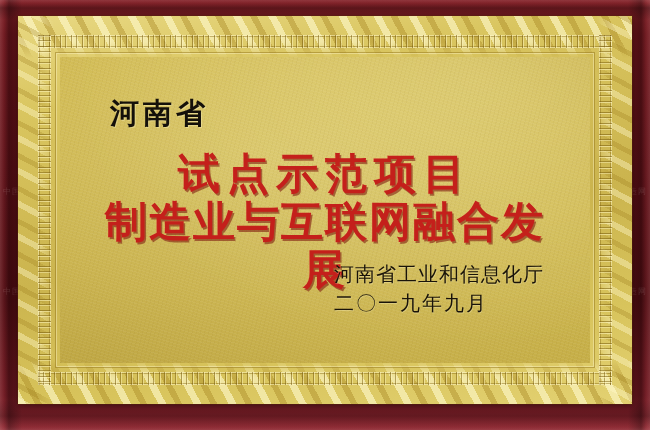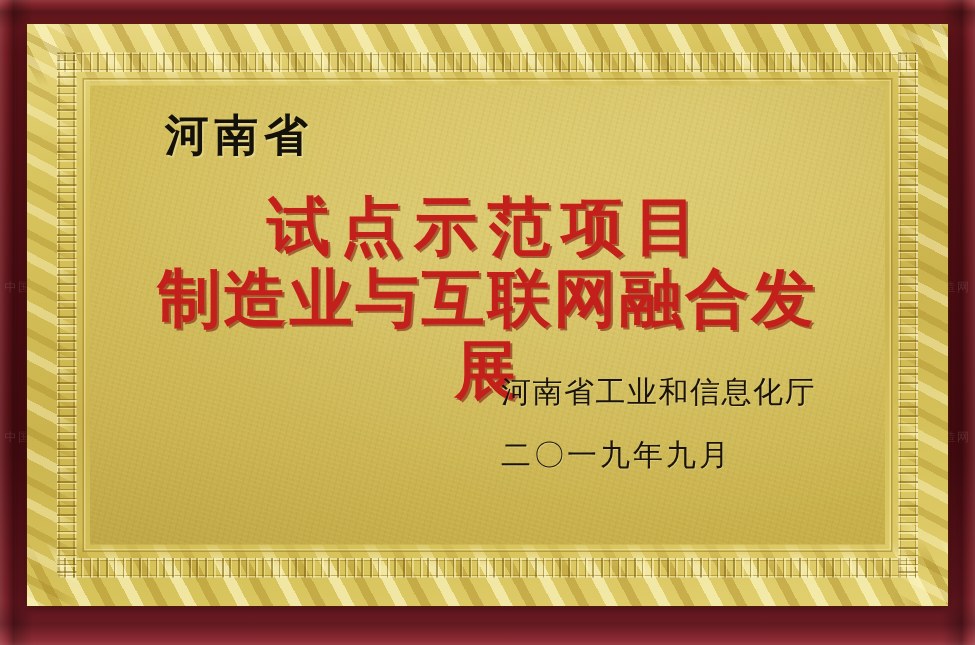--- a/index.html
+++ b/index.html
@@ -112,34 +112,34 @@
       repeating-linear-gradient(17deg, rgba(255,255,255,.05) 0 1px, rgba(0,0,0,0) 1px 3px),
       repeating-linear-gradient(104deg, rgba(120,90,20,.05) 0 1px, rgba(0,0,0,0) 1px 4px),
       radial-gradient(ellipse at 70% 20%, rgba(255,255,220,.18), rgba(0,0,0,0) 55%),
       radial-gradient(ellipse at 20% 85%, rgba(130,100,25,.14), rgba(0,0,0,0) 60%);
     pointer-events:none;}
 
   
   .content{position:absolute;inset:0;padding:14px 26px 10px 26px;box-sizing:border-box;}
   .province{font-family:"DejaVu Serif","Liberation Serif",serif;
     font-weight:700;font-size:29px;color:#14100a;letter-spacing:4px;
-    margin:5px 0 0 24px;line-height:1;
+    margin:28px 0 0 24px;line-height:1;
     text-shadow:1px 1px 0 rgba(255,250,200,.35);}
   .title{text-align:center;margin-top:22px;}
   .tline{font-family:"DejaVu Serif","Liberation Serif",serif;
     font-weight:700;color:#c4201b;line-height:1.14;
     letter-spacing:2px;
     text-shadow:1.5px 1.5px 0 rgba(120,14,10,.55), -0.5px -0.5px 0 rgba(255,170,120,.28);}
   .tline1{font-size:42px;}
   .tline2{font-size:42px;margin-top:4px;letter-spacing:7px;}
   .sign{position:absolute;right:46px;bottom:46px;
     font-family:"DejaVu Sans","Liberation Sans",sans-serif;color:#191309;}
   .sign-org{font-size:20px;letter-spacing:1px;line-height:1.35;
     text-shadow:0.5px 0.5px 0 rgba(255,250,205,.30);}
-  .sign-date{font-size:20px;letter-spacing:2px;line-height:1.35;margin-top:15px;
+  .sign-date{font-size:20px;letter-spacing:2px;line-height:1.35;margin-top:2px;
     text-shadow:0.5px 0.5px 0 rgba(255,250,205,.30);}
 
   
   .wm{position:absolute;color:rgba(255,230,230,.13);font-size:8px;
     letter-spacing:1px;pointer-events:none;white-space:nowrap;
     font-family:"DejaVu Sans","Liberation Sans",sans-serif;}
 </style>
 </head>
 <body>
 

